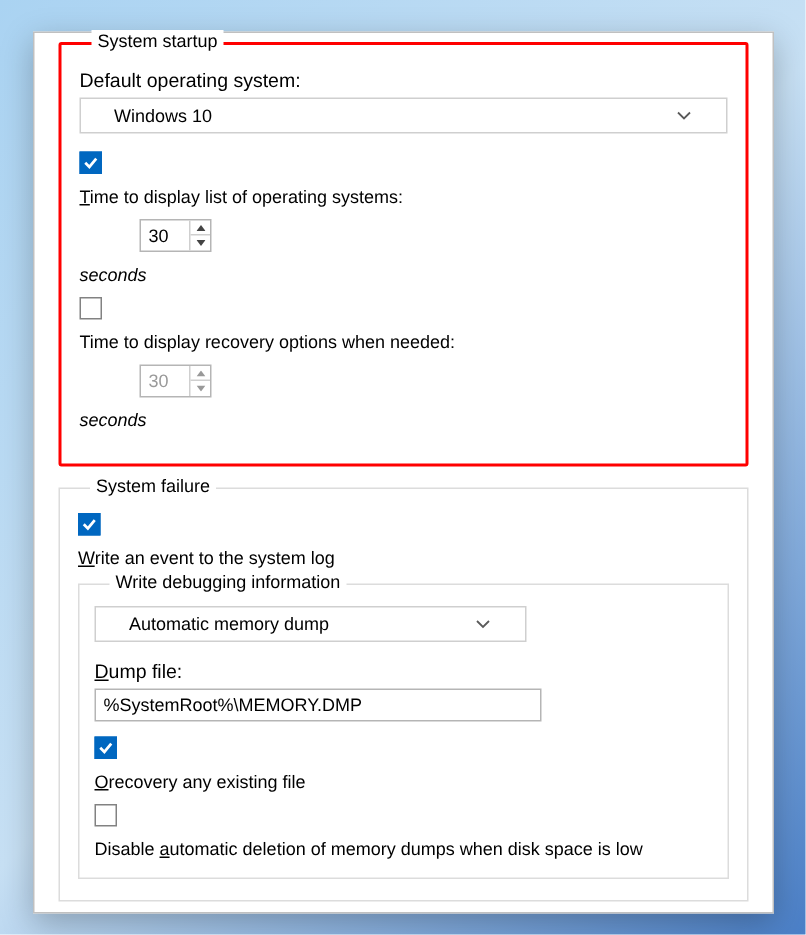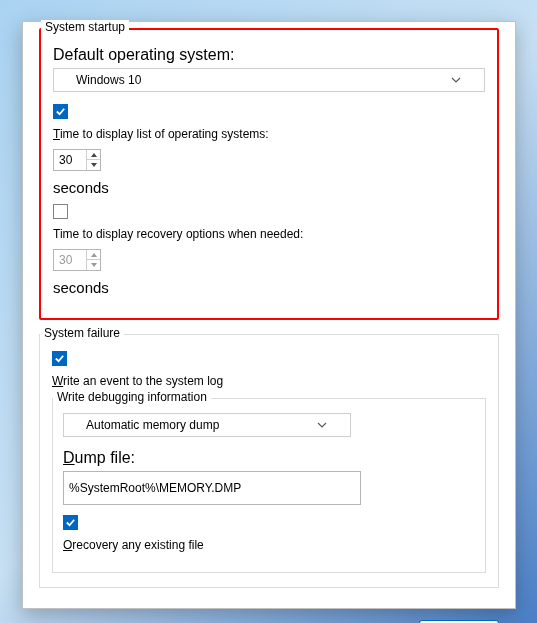--- a/index.html
+++ b/index.html
@@ -45,29 +45,29 @@
       padding: 16px 12px 14px 12px;
       margin-bottom: 14px;
     }
     .group.highlighted {
       border: 2px solid #ff0000;
       border-radius: 2px;
     }
     .group-title {
       position: absolute;
       top: -9px;
-      left: 0;
+      left: 20px;
       background: #fff;
       padding: 0 4px;
       font-size: 12px;
       color: #000;
     }
     .group.highlighted .group-title { top: -10px; }
 
-    .field-label { font-size: 16px; color: #000; margin-bottom: 4px; }
+    .field-label { font-size: 13px; color: #000; margin-bottom: 4px; }
     .underline { text-decoration: underline; text-decoration-thickness: 1px; text-underline-offset: 1px; }
 
     .select-row {
       display: flex; align-items: center;
       border: 1px solid #cfcfcf;
       height: 24px;
       padding: 0 22px;
       background: #fff;
       margin-bottom: 12px;
     }
@@ -94,49 +94,50 @@
     }
     .checkbox.checked svg { width: 11px; height: 11px; }
     .row-label { flex: 1; font-size: 12px; }
 
     .spinner {
       display: flex; align-items: center;
       border: 1px solid #b5b5b5;
       height: 22px;
       width: 48px;
       background: #fff;
+      margin-left: 40px;
     }
     .spinner.disabled { color: #9a9a9a; }
     .spinner .num {
       flex: 1;
       padding: 0 5px;
       font-size: 12px;
     }
     .spinner .arrows {
       width: 14px; display: flex; flex-direction: column; border-left: 1px solid #cfcfcf;
     }
     .spinner .arrows .ar {
       height: 10px; display: flex; align-items: center; justify-content: center;
     }
     .spinner .arrows .ar:first-child { border-bottom: 1px solid #cfcfcf; }
     .spinner .arrows svg { width: 6px; height: 4px; }
 
-    .unit { width: 56px; font-size: 15px; }
+    .unit { width: 56px; font-size: 12px; font-style: italic; }
 
     .subgroup {
       border: 1px solid #dcdcdc;
       position: relative;
       padding: 14px 10px 12px 10px;
       margin-top: 10px;
     }
     .subgroup .group-title { top: -9px; }
 
     .text-input {
       border: 1px solid #b5b5b5;
-      height: 34px;
+      height: 22px;
       padding: 0 5px;
       font-size: 12px;
       background: #fff;
       margin-bottom: 10px;
       display: flex; align-items: center;
       width: 298px;
     }
 
     .footer {
       display: flex; justify-content: flex-end; 
@@ -250,20 +251,24 @@
 
         <div class="row">
           <span class="checkbox checked">
             <svg viewBox="0 0 12 12">
                 <path d="M2 6 L5 9 L10 3" stroke="#fff" stroke-width="2" fill="none"></path>
               </svg>
           </span>
           <span class="row-label"><span class="underline">O</span><span>recovery any existing file</span></span>
         </div>
 
+        <div class="row" style="margin-bottom:0;">
+          <span class="checkbox"></span>
+          <span class="row-label"><span>Disable </span><span class="underline">a</span><span>utomatic deletion of memory dumps when disk space is low</span></span>
+        </div>
       </div>
     </div>
 
   </div>
 
   <div class="footer">
     <div class="btn primary">OK</div>
   </div>
 </div>
 

